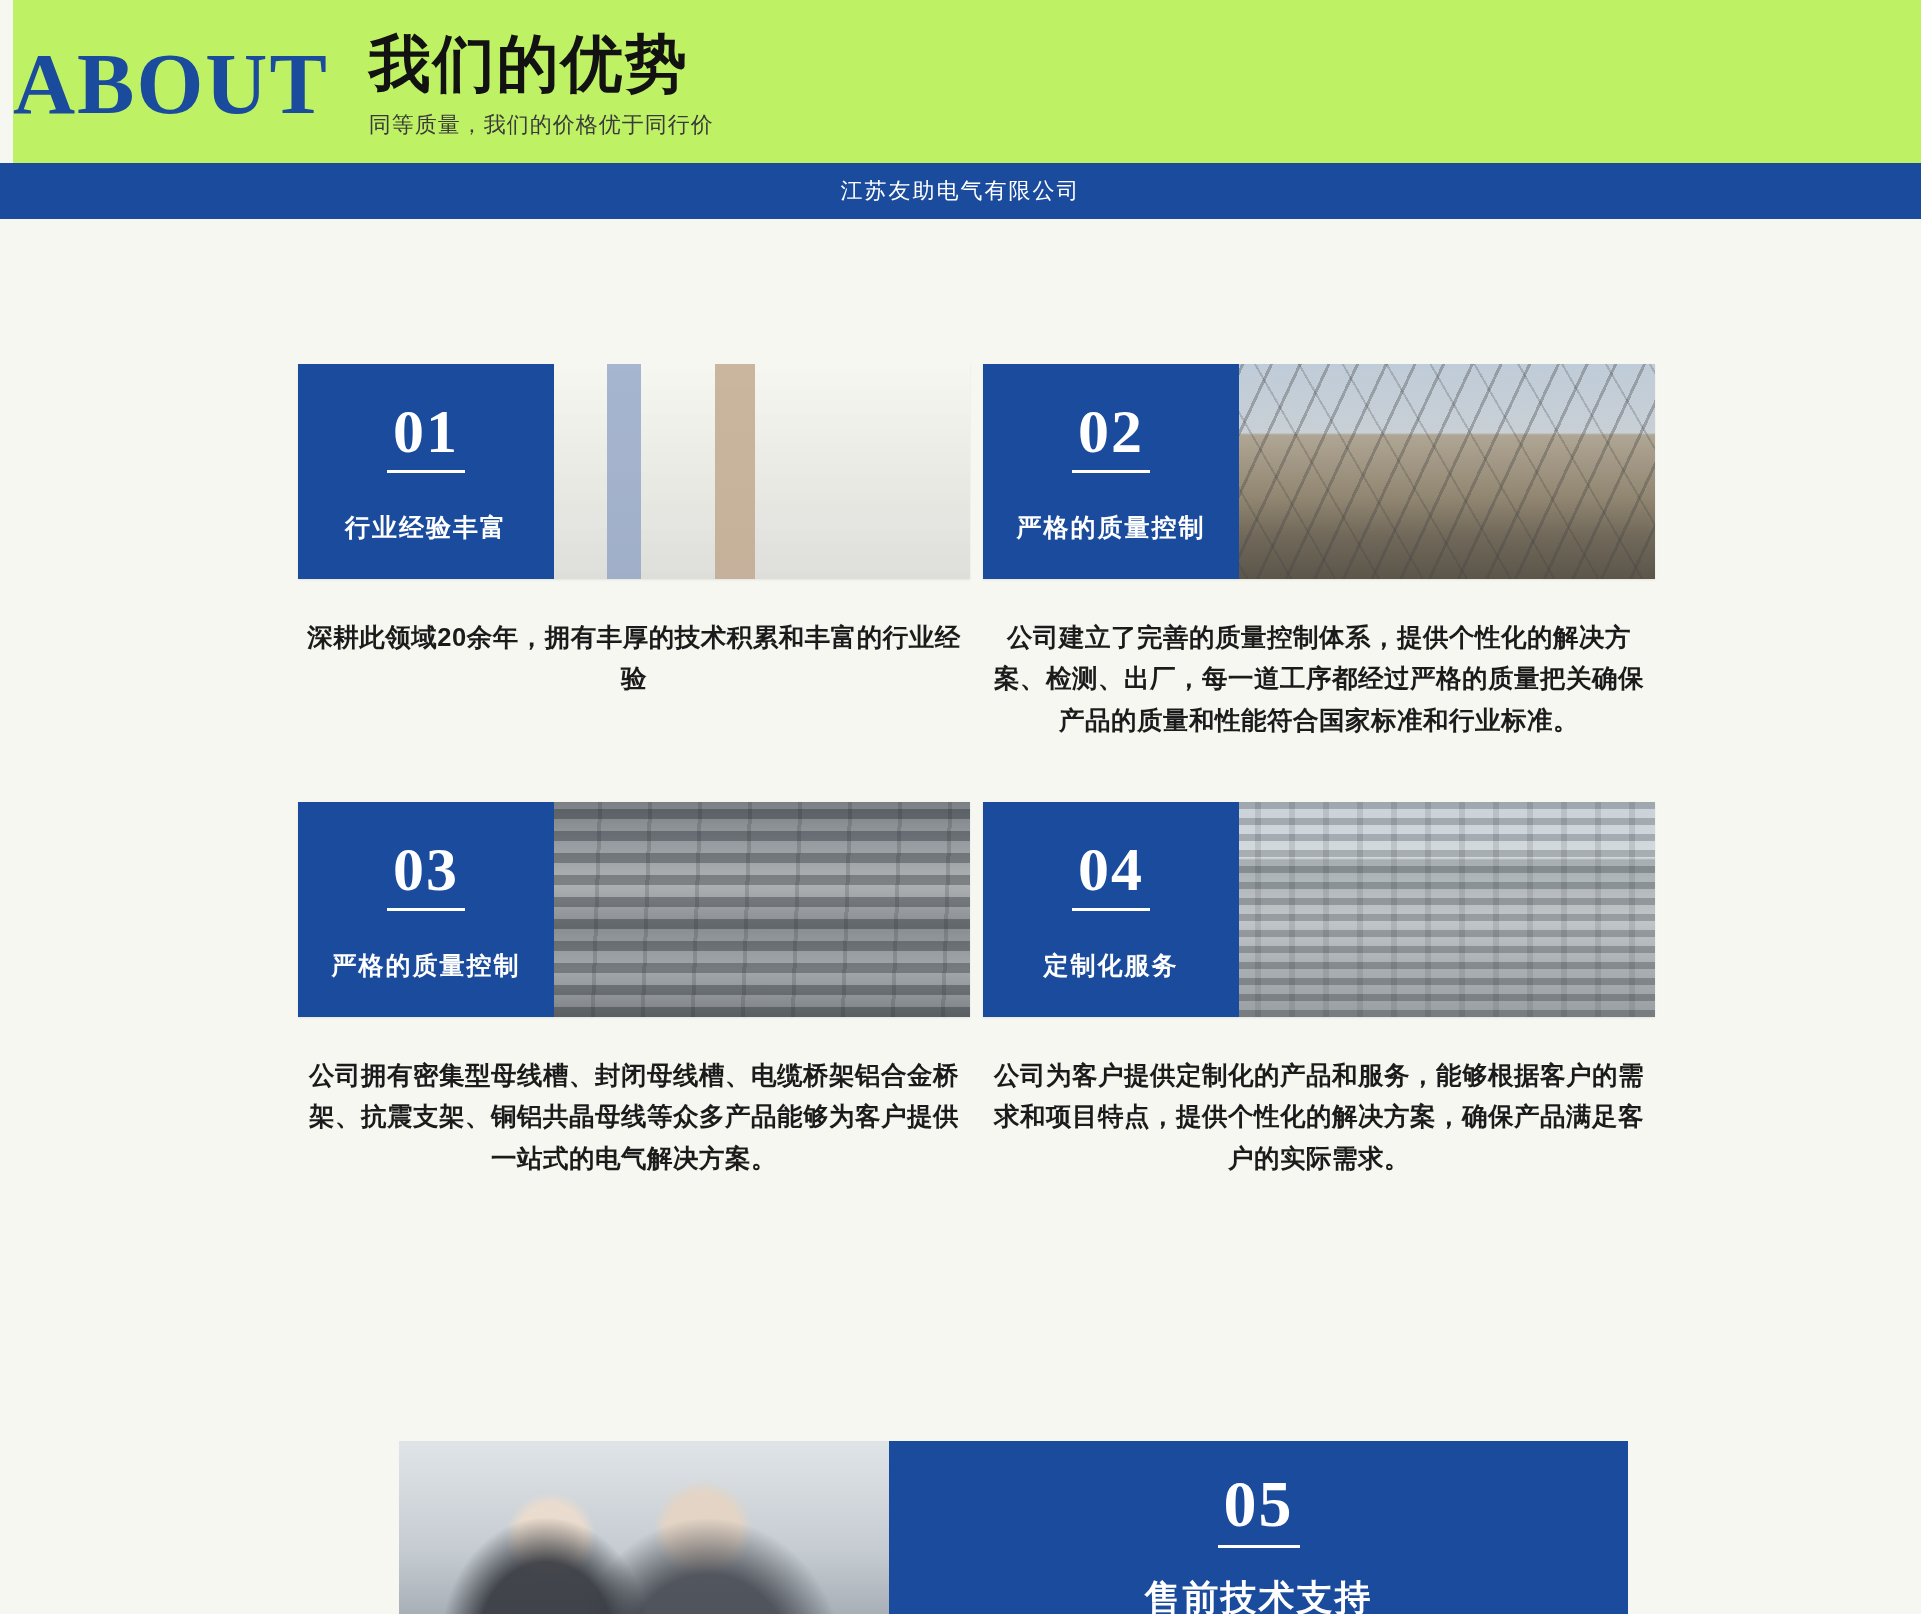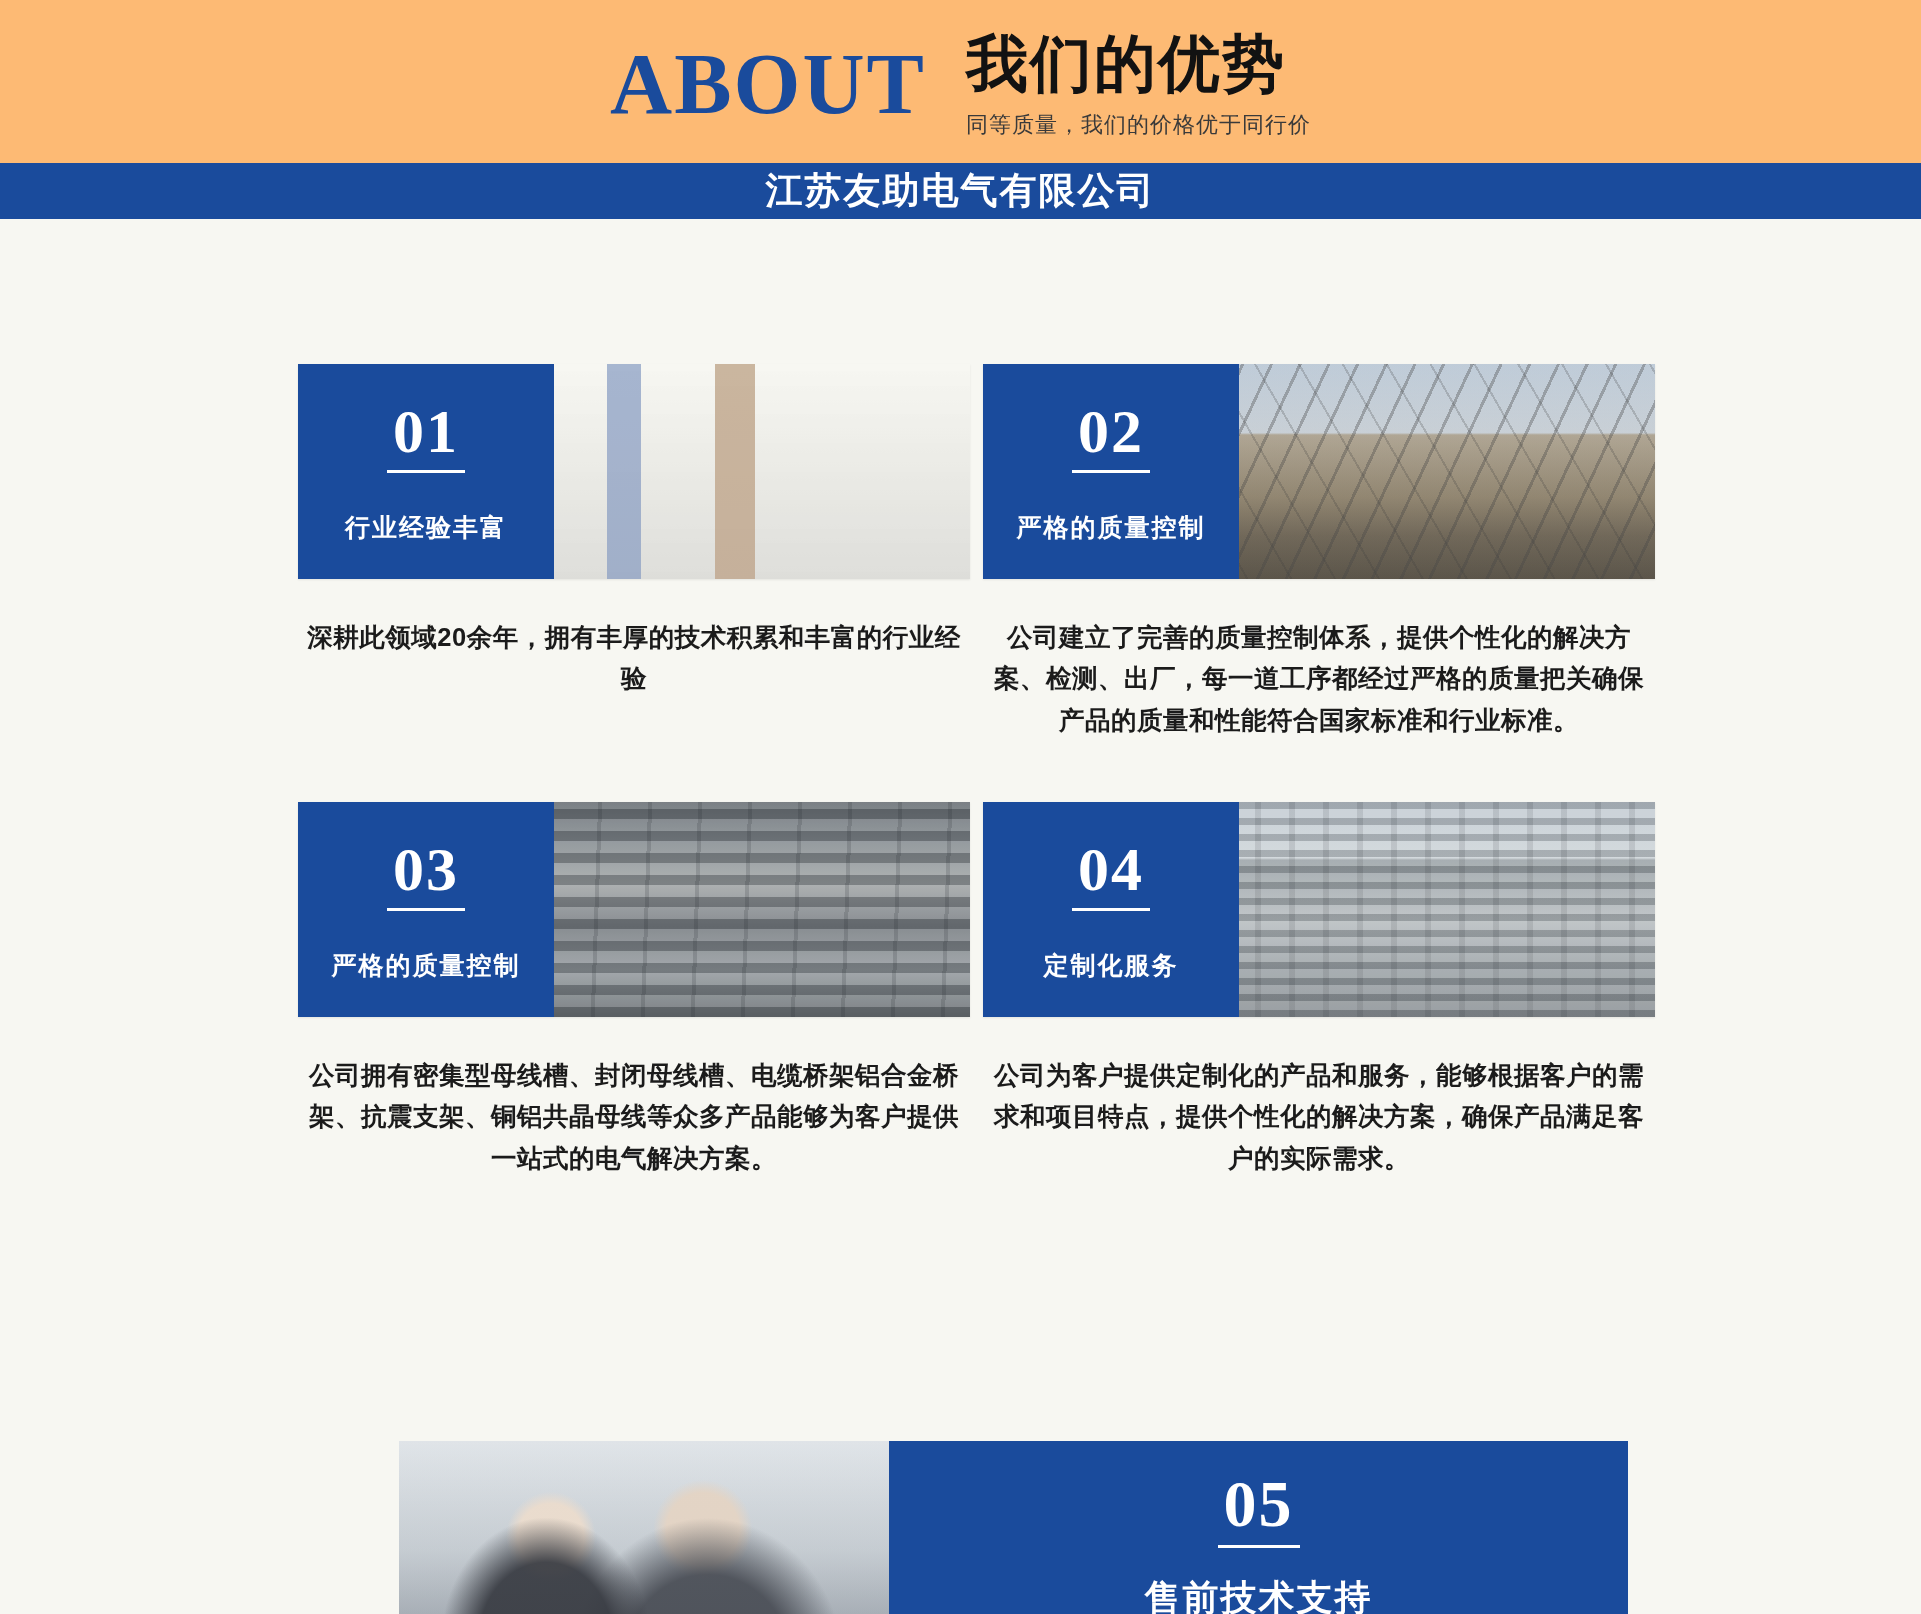--- a/index.html
+++ b/index.html
@@ -18,25 +18,26 @@
     width: 1921px;
     height: 1614px;
     position: relative;
     background: #f7f7f2;
     overflow: hidden;
   }
 
   
   .header {
     height: 163px;
-    background: #fdba74;
+    background: #bef264;
     display: flex;
     align-items: center;
-    justify-content: center;
-    position: relative;
+    justify-content: flex-start;
+    position: relative;
+    margin-left: 13px;
   }
   .header-inner {
     display: flex;
     align-items: flex-start;
     gap: 40px;
   }
   .header-about {
     font-family: "Liberation Serif", "DejaVu Serif", serif;
     font-weight: bold;
     font-size: 86px;
@@ -69,22 +70,22 @@
   
   .company-bar {
     height: 56px;
     background: #1a4b9c;
     display: flex;
     align-items: center;
     justify-content: center;
   }
   .company-bar-text {
     color: #ffffff;
-    font-size: 37px;
-    font-weight: bold;
+    font-size: 22px;
+    font-weight: normal;
     letter-spacing: 2px;
   }
 
   
   .content {
     position: relative;
     background: #f7f7f2;
     padding: 0;
   }
 

